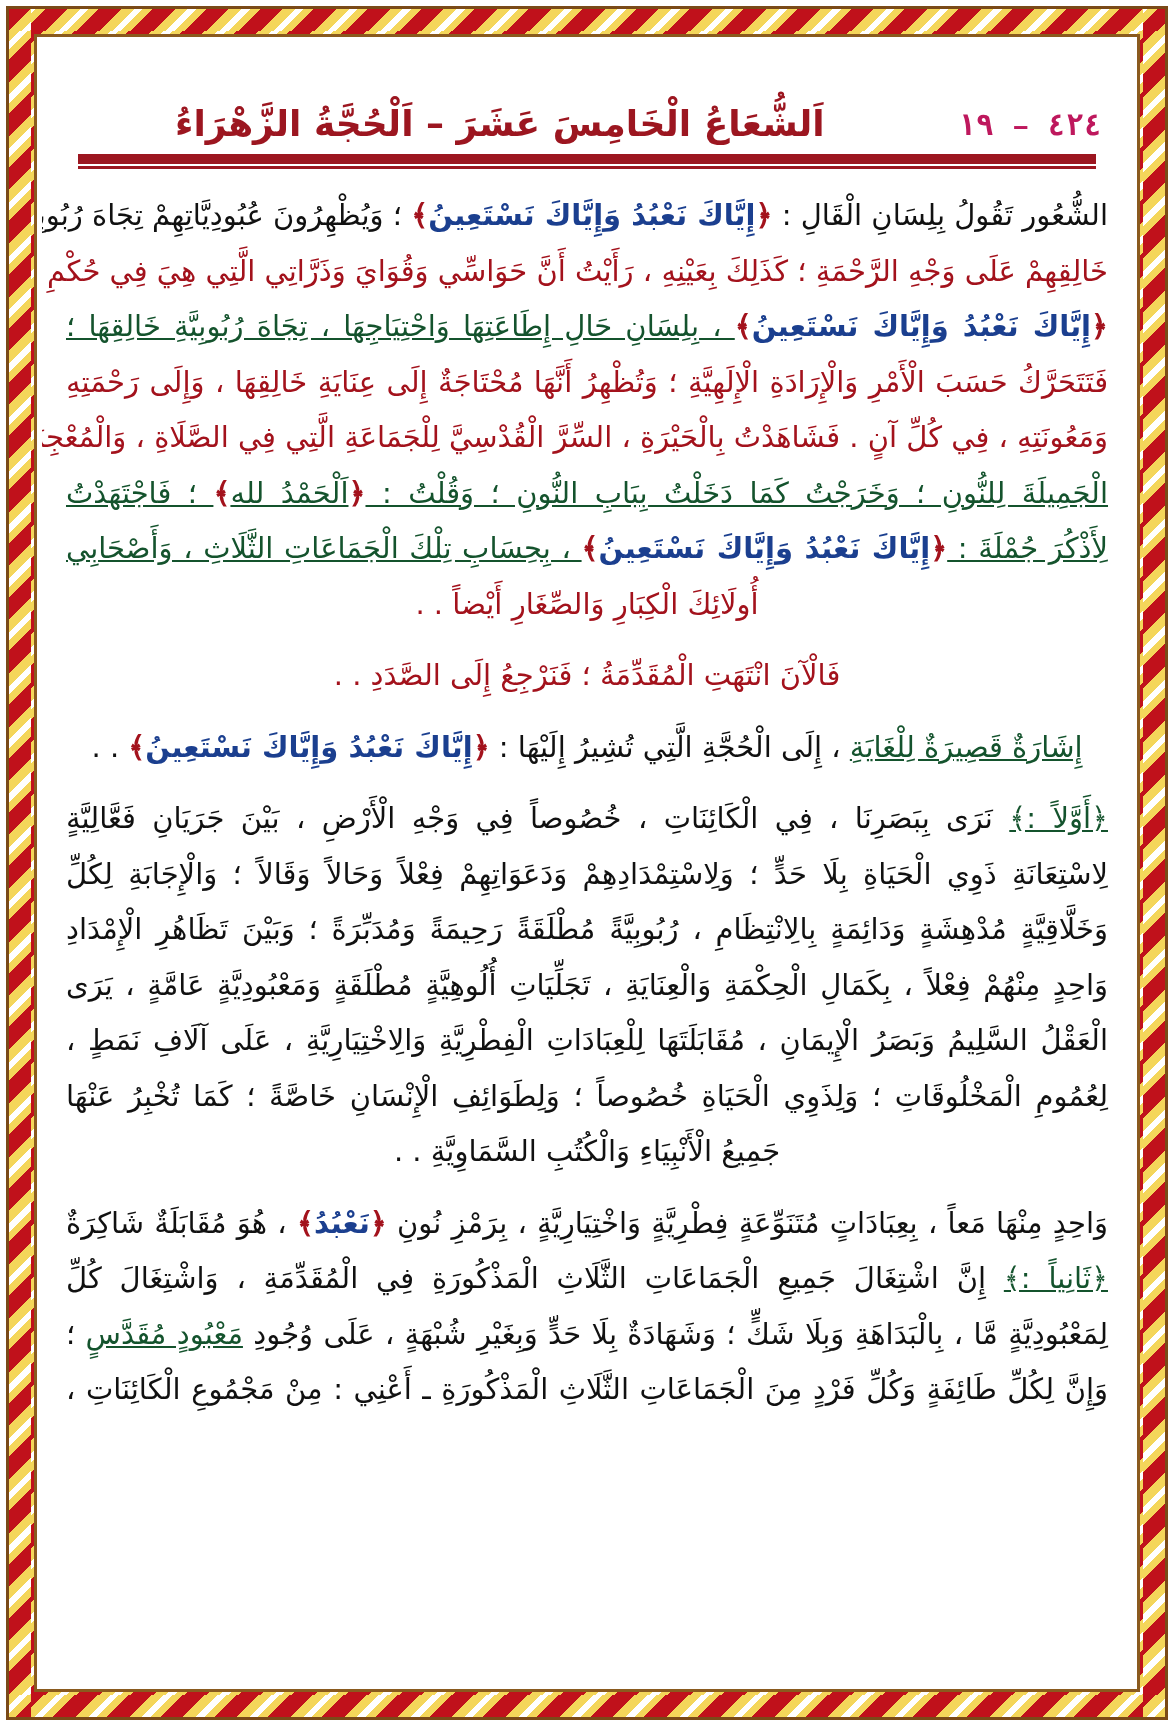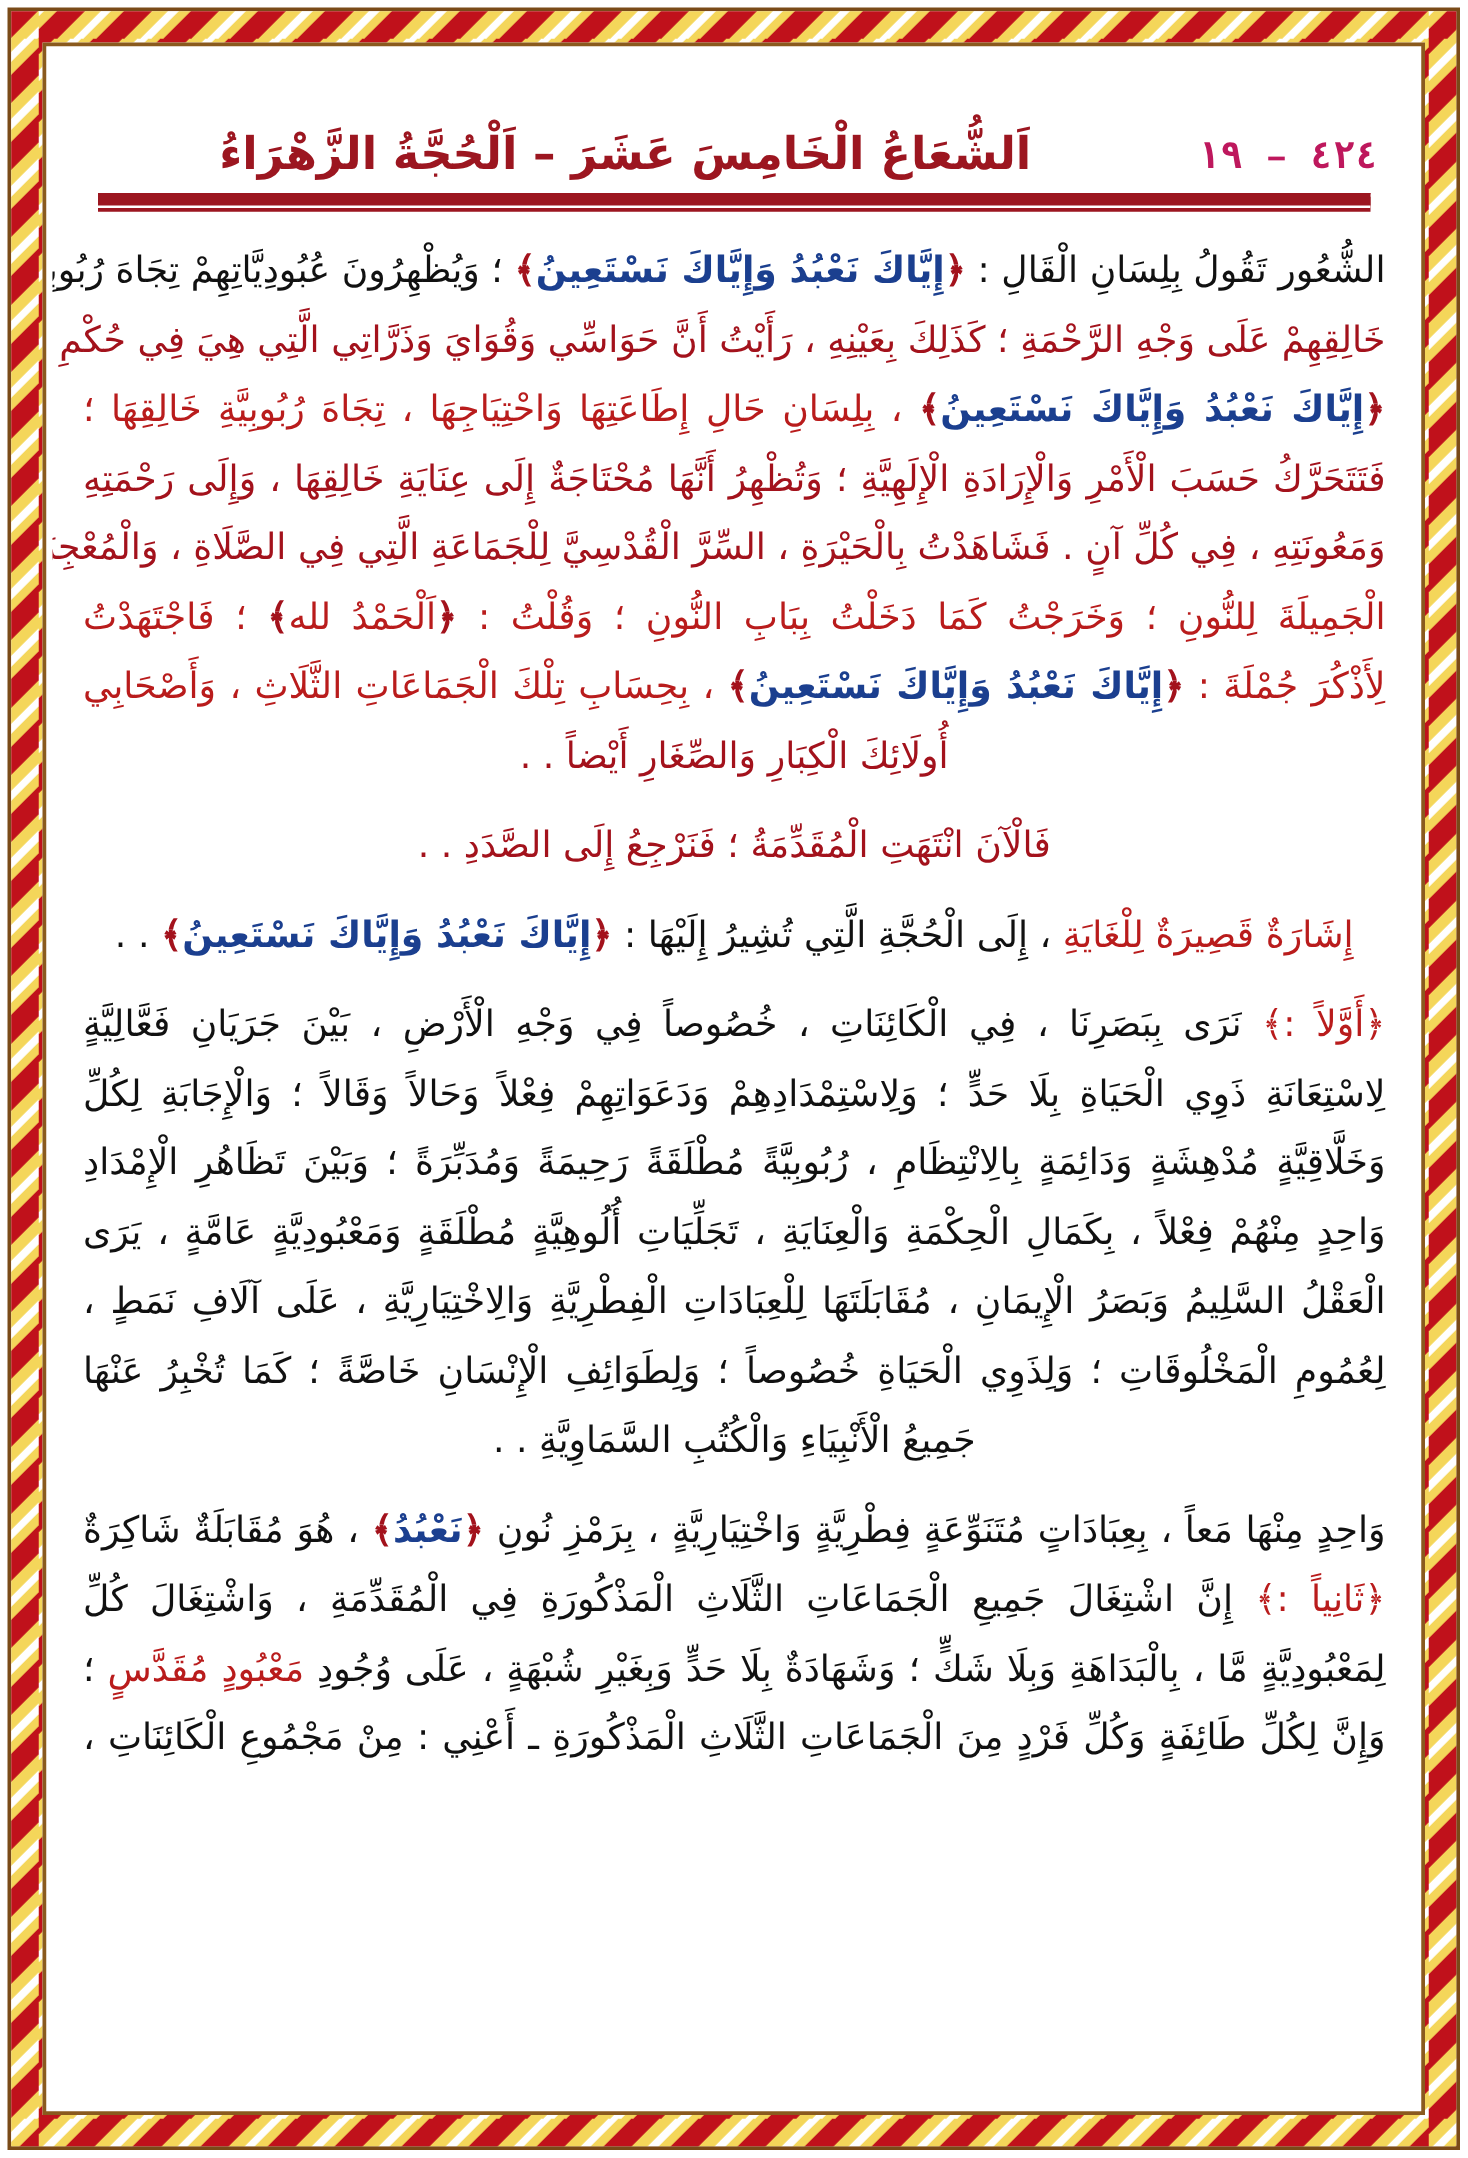--- a/index.html
+++ b/index.html
@@ -100,21 +100,21 @@
     line-height:1.88;
     color:#111111;
     white-space:nowrap;
     text-align:justify;
     text-align-last:justify;
     font-family:"DejaVu Sans","Liberation Sans",sans-serif;
   }
   p.line.red{color:#a3121c;}
   p.line.center{text-align-last:center;}
   .sp{display:block;height:16px;}
-  .r{color:#b91c1c;}
+  .r{color:#14532d;text-decoration:underline;}
   .b{color:#1b3f8f;font-weight:bold;}
   .k{color:#111111;}
   .orn{color:#a3121c;font-weight:bold;}
 </style>
 </head>
 <body>
 
 <div class="page">
 
   <div class="frame-outer"></div>

